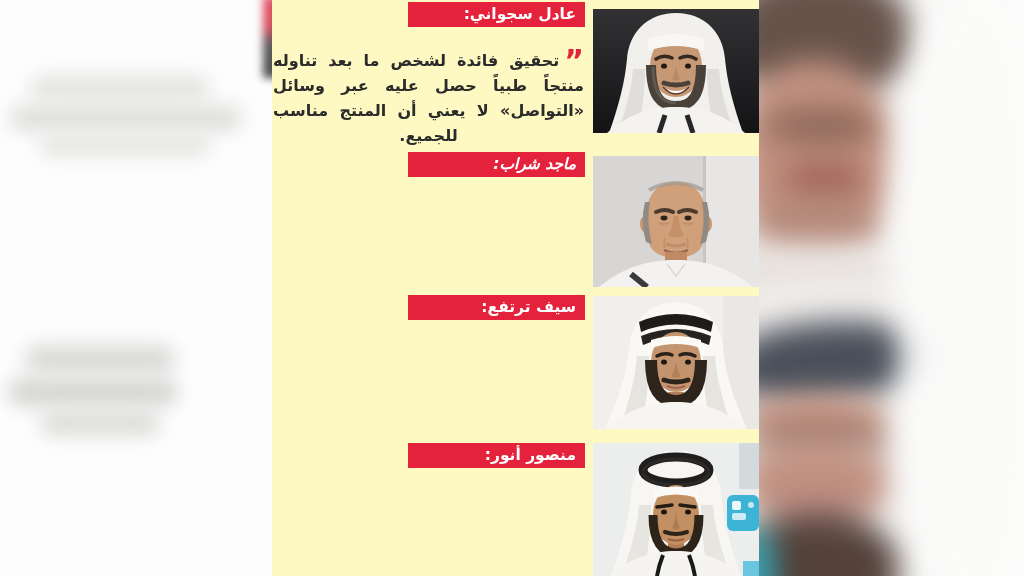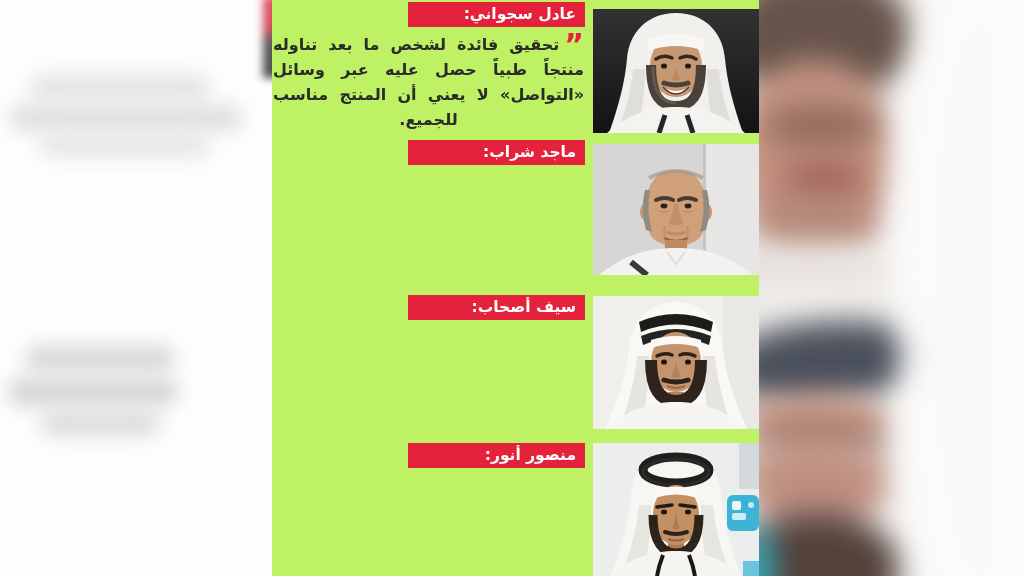--- a/index.html
+++ b/index.html
@@ -33,29 +33,29 @@
   .agal2   { left:-30px; top:322px; width:190px; height:80px;  background:#4a505b; transform:rotate(-5deg); }
   .fh2     { left:-15px; top:395px; width:145px; height:55px;  background:#c29180; }
   .eyes2   { left:-5px;  top:428px; width:135px; height:30px;  background:#86655a; opacity:.7; }
   .face2   { left:-15px; top:440px; width:145px; height:85px;  background:#c09181; }
   .mouth2  { left:20px;  top:500px; width:80px;  height:38px;  background:#b5837c; opacity:.9; }
   .beard2  { left:-25px; top:515px; width:165px; height:110px; background:#53413a; }
   .cyanbl  { left:-18px; top:528px; width:32px;  height:90px;  background:#2fc0d6; opacity:.9; }
   .whiteR  { left:140px; top:-20px; width:160px; height:640px; background:#fbfbfa; opacity:.85; border-radius:0; }
 
   
-  .card { position:absolute; left:272px; top:0; width:487px; height:576px; background:#bef264; overflow:hidden; }
+  .card { position:absolute; left:272px; top:0; width:487px; height:576px; background:#fef9c3; overflow:hidden; }
   .qblock { position:absolute; left:0; width:487px; height:146px; }
-  .b1 { top:2px; } .b2 { top:140px; } .b3 { top:295px; } .b4 { top:443px; height:97px; }
+  .b1 { top:2px; } .b2 { top:152px;font-style:italic; } .b3 { top:295px; } .b4 { top:443px; height:97px; }
 
   .text-col { position:absolute; left:0; top:0; width:313px; }
   .name-bar { width:177px; height:25px; margin-left:auto; background:#e4223b;
     direction:rtl; text-align:right; padding:0 9px; }
   .name-bar span { color:#ffffff; font-weight:bold; font-size:15.5px; line-height:25px; display:block; }
-  .quote-text { margin-top:5px; direction:rtl; text-align:justify; text-align-last:center;
+  .quote-text { margin-top:21px; direction:rtl; text-align:justify; text-align-last:center;
     font-size:16px; font-weight:bold; line-height:25px; color:#2b2b2b; padding:0 1px; }
   .qmark { color:#e4223b; font-size:30px; line-height:0; vertical-align:-5px;
     margin-inline-end:5px; font-weight:bold; }
 
   .portrait { position:absolute; left:321px; width:166px; overflow:hidden; }
   .portrait svg { display:block; }
   .p1 { top:7px; } .p2 { top:4px; } .p3 { top:1px; } .p4 { top:0; }
 </style>
 </head>
 <body>
@@ -165,21 +165,21 @@
           <path d="M6,131 C32,110 56,104 83,104 C110,104 134,110 160,131 Z" fill="#f3f2f0"></path>
           <path d="M74,108 L83,120 L92,108" stroke="#dddcd8" stroke-width="2" fill="none"></path>
           <path d="M38,118 L54,131" stroke="#3a3a3c" stroke-width="6"></path>
         </svg>
       </figure>
     </section>
 
     <section class="qblock b3">
       <div class="text-col">
         <div class="name-bar">
-          <span>سيف أصحاب:</span>
+          <span>سيف ترتفع:</span>
         </div>
       </div>
       <figure class="portrait p3">
         <svg viewBox="0 0 166 133" width="166" height="133" aria-hidden="true">
           <rect width="166" height="133" fill="#f0efec"></rect>
           <rect x="130" width="36" height="133" fill="#e9e8e5"></rect>
           <path d="M83,6 C56,6 38,26 36,52 C34,78 24,106 12,133 L154,133 C142,106 132,78 130,52 C128,26 110,6 83,6 Z" fill="#f9f8f5"></path>
           <path d="M44,60 C42,86 34,112 26,133 L48,133 C54,106 56,80 56,60 Z" fill="#e6e4df"></path>
           <path d="M122,60 C124,86 132,112 140,133 L118,133 C112,106 110,80 110,60 Z" fill="#e6e4df"></path>
           <path d="M46,26 Q83,10 120,26 L118,36 Q83,21 48,36 Z" fill="#1e1c1a"></path>

